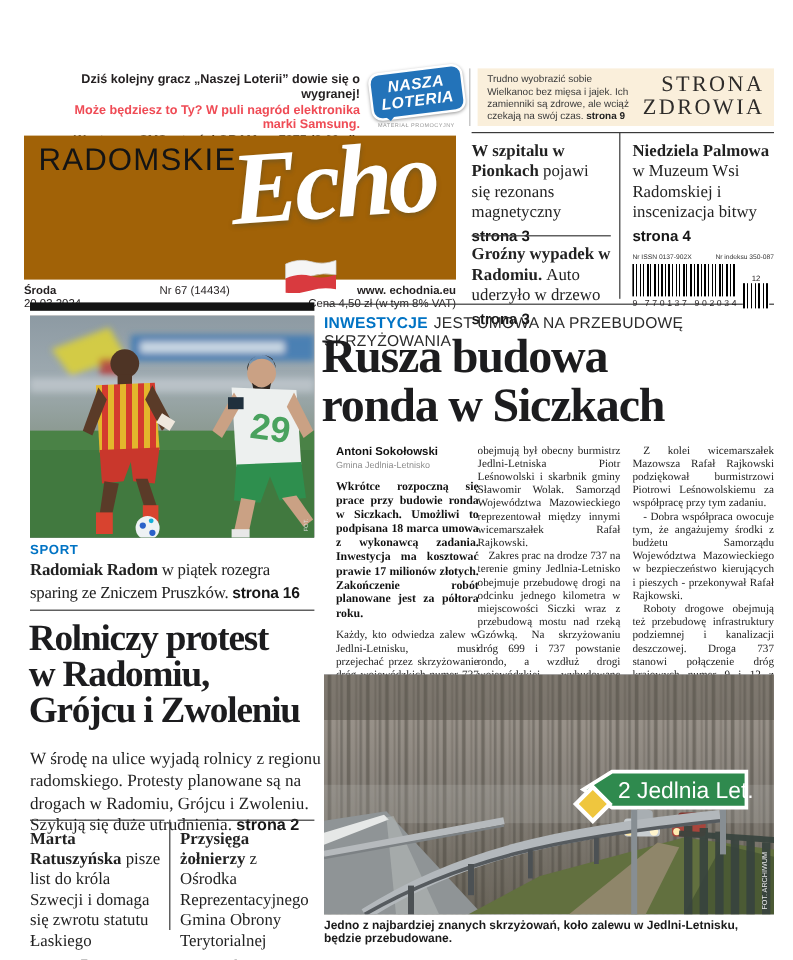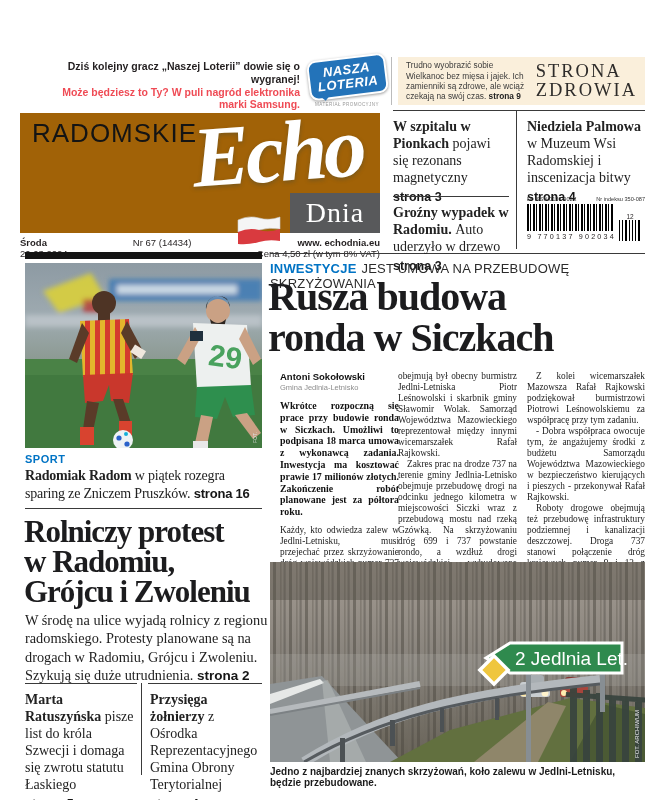--- a/index.html
+++ b/index.html
@@ -20,21 +20,21 @@
           font-weight:bold;font-style:italic;font-size:13px;line-height:14px;padding:4px 7px;
           white-space:pre-line;letter-spacing:.5px}
   .bubble::after{content:"";position:absolute;left:7px;bottom:-9px;border:6px solid transparent;border-top-color:#2373b9}
   .loteria-sub{font-size:4.6px;color:#9a9a9a;margin-top:5px;letter-spacing:.4px}
   .vdiv1{left:391px;top:57px;width:1px;height:48px;background:#bbb}
 
   
   .health-box{left:398px;top:57px;width:247px;height:48px;background:#faefdb;display:flex;align-items:center;padding:4px 8px;gap:6px}
   .health-text{font-size:8.3px;line-height:10.4px;color:#3a3a3a;width:134px}
   .health-text b{color:#222}
-  .health-logo{font-family:"Liberation Serif",serif;flex:1;text-align:left;font-size:18.5px;line-height:19px;letter-spacing:2px;color:#2e2c2a;white-space:pre-line}
+  .health-logo{font-family:"Liberation Serif",serif;flex:1;text-align:right;font-size:18.5px;line-height:19px;letter-spacing:2px;color:#2e2c2a;white-space:pre-line}
 
   
   .masthead{left:20px;top:113px;width:360px;height:120px;background:#a16207}
   .region{position:absolute;left:12px;top:5px;font-size:26px;letter-spacing:1px;color:#141414}
   .echo{position:absolute;left:172px;top:-4px;font-family:"Liberation Serif",serif;font-style:italic;font-weight:bold;
         font-size:86px;line-height:1;color:#fff;transform:rotate(-4deg);letter-spacing:-4px;text-shadow:0 2px 4px rgba(0,60,90,.25)}
   .dnia{position:absolute;right:0;bottom:0;width:90px;height:40px;background:#58595b;color:#fff;
         font-family:"Liberation Serif",serif;font-size:28px;line-height:39px;text-align:center;letter-spacing:1px}
   .flag{position:absolute;left:216px;bottom:-14px;width:46px;height:32px}
   .dateline{left:20px;top:237px;width:360px;display:flex;justify-content:space-between;font-size:9.5px;line-height:11px}
@@ -46,21 +46,21 @@
   
   .rule-rt{left:393px;top:110px;width:252px;height:1px}
   .vrule-rt{left:516px;top:110px;width:1px;height:139px;background:#3a3a3a}
   .brief{font-family:"Liberation Serif",serif;font-size:14px;line-height:17px;color:#222}
   .brief b{font-weight:bold}
   .brief .pg{display:block;font-family:"Liberation Sans",sans-serif;font-weight:bold;font-size:12.5px;margin-top:3px;color:#161616}
   .brief-1{left:393px;top:118px;width:116px}
   .brief-2{left:527px;top:118px;width:118px}
   .rule-b1{left:393px;top:196px;width:116px;height:1px}
   .brief-3{left:393px;top:204px;width:116px}
-  .barcode{left:527px;top:196px;width:118px}
+  .barcode{left:527px;top:212px;width:118px}
   .bc-top{display:flex;justify-content:space-between;font-size:5.6px;color:#333;margin-bottom:2px}
   .bc-row{display:flex;align-items:flex-end}
   .bc-main{width:86px}
   .bc-bars{height:27px;background:repeating-linear-gradient(90deg,#000 0 1.5px,#fff 1.5px 3px,#000 3px 3.8px,#fff 3.8px 6px)}
   .bc-digits{font-size:7.2px;letter-spacing:2.2px;margin-top:1px;white-space:nowrap}
   .bc-addon{width:22px;margin-left:6px;text-align:center}
   .bc-addon-num{font-size:6.5px;line-height:7px}
   .bc-bars.small{height:21px;background:repeating-linear-gradient(90deg,#000 0 1.5px,#fff 1.5px 3.5px,#000 3.5px 4.5px,#fff 4.5px 6.5px)}
 
   
@@ -83,21 +83,21 @@
 
   
   .photo-soccer{left:25px;top:263px;width:237px;height:185px}
   .sport-label{left:25px;top:453px;font-size:11px;font-weight:bold;letter-spacing:.5px;color:#0073c4}
   .sport-text{left:25px;top:467px;width:240px;font-family:"Liberation Serif",serif;font-size:14px;line-height:18px;letter-spacing:-.2px;color:#222}
   .sport-text b{font-weight:bold}
   .sport-text .pg{font-family:"Liberation Sans",sans-serif;font-weight:bold;font-size:13px;color:#161616}
   .rule-sport{left:25px;top:508px;width:237px;height:1px}
   .headline-protest{left:24px;top:517px;width:245px;font-family:"Liberation Serif",serif;font-weight:bold;
                     font-size:31px;line-height:30px;letter-spacing:-1px;color:#1c1c1e;white-space:pre-line}
-  .protest-summary{left:25px;top:611px;width:244px;font-family:"Liberation Serif",serif;font-size:14.3px;line-height:18.4px;color:#222}
+  .protest-summary{left:25px;top:624px;width:244px;font-family:"Liberation Serif",serif;font-size:14.3px;line-height:18.4px;color:#222}
   .protest-summary .pg{font-family:"Liberation Sans",sans-serif;font-weight:bold;font-size:13.5px;color:#161616}
   .lb-rule-a{left:25px;top:683px;width:112px;height:1px}
   .lb-rule-b{left:148px;top:683px;width:114px;height:1px}
   .lb-vrule{left:141px;top:683px;width:1px;height:92px;background:#3a3a3a}
   .left-brief-a{left:25px;top:691px;width:113px}
   .left-brief-b{left:150px;top:691px;width:113px}
 </style>
 </head>
 <body>
 
@@ -118,21 +118,20 @@
 
   <div class="abs health-box">
     <div class="health-text"><span>Trudno wyobrazić sobie Wielkanoc bez mięsa i jajek. Ich zamienniki są zdrowe, ale wciąż czekają na swój czas. </span><b>strona 9</b></div>
     <div class="health-logo">STRONA
 ZDROWIA</div>
   </div>
 
   <div class="abs masthead">
     <div class="region">RADOMSKIE</div>
     <div class="echo">Echo</div>
-    <div class="dnia">Dnia</div>
     <svg class="flag" viewBox="0 0 46 32">
       <path d="M2,5 Q13,0 23,3 T44,2 L44,14 Q33,12 23,15 T2,17 Z" fill="#f5f5f5" stroke="#cfcfcf" stroke-width="0.6"></path>
       <path d="M2,17 Q13,12 23,15 T44,14 L44,26 Q33,24 23,27 T2,29 Z" fill="#d93a3f"></path>
     </svg>
   </div>
   <div class="abs dateline">
     <div><span class="b">Środa</span><br><span>20.03.2024</span></div>
     <div>Nr 67 (14434)</div>
     <div class="right"><span class="b">www. echodnia.eu</span><br><span>Cena 4,50 zł (w tym 8% VAT)</span></div>
   </div>

